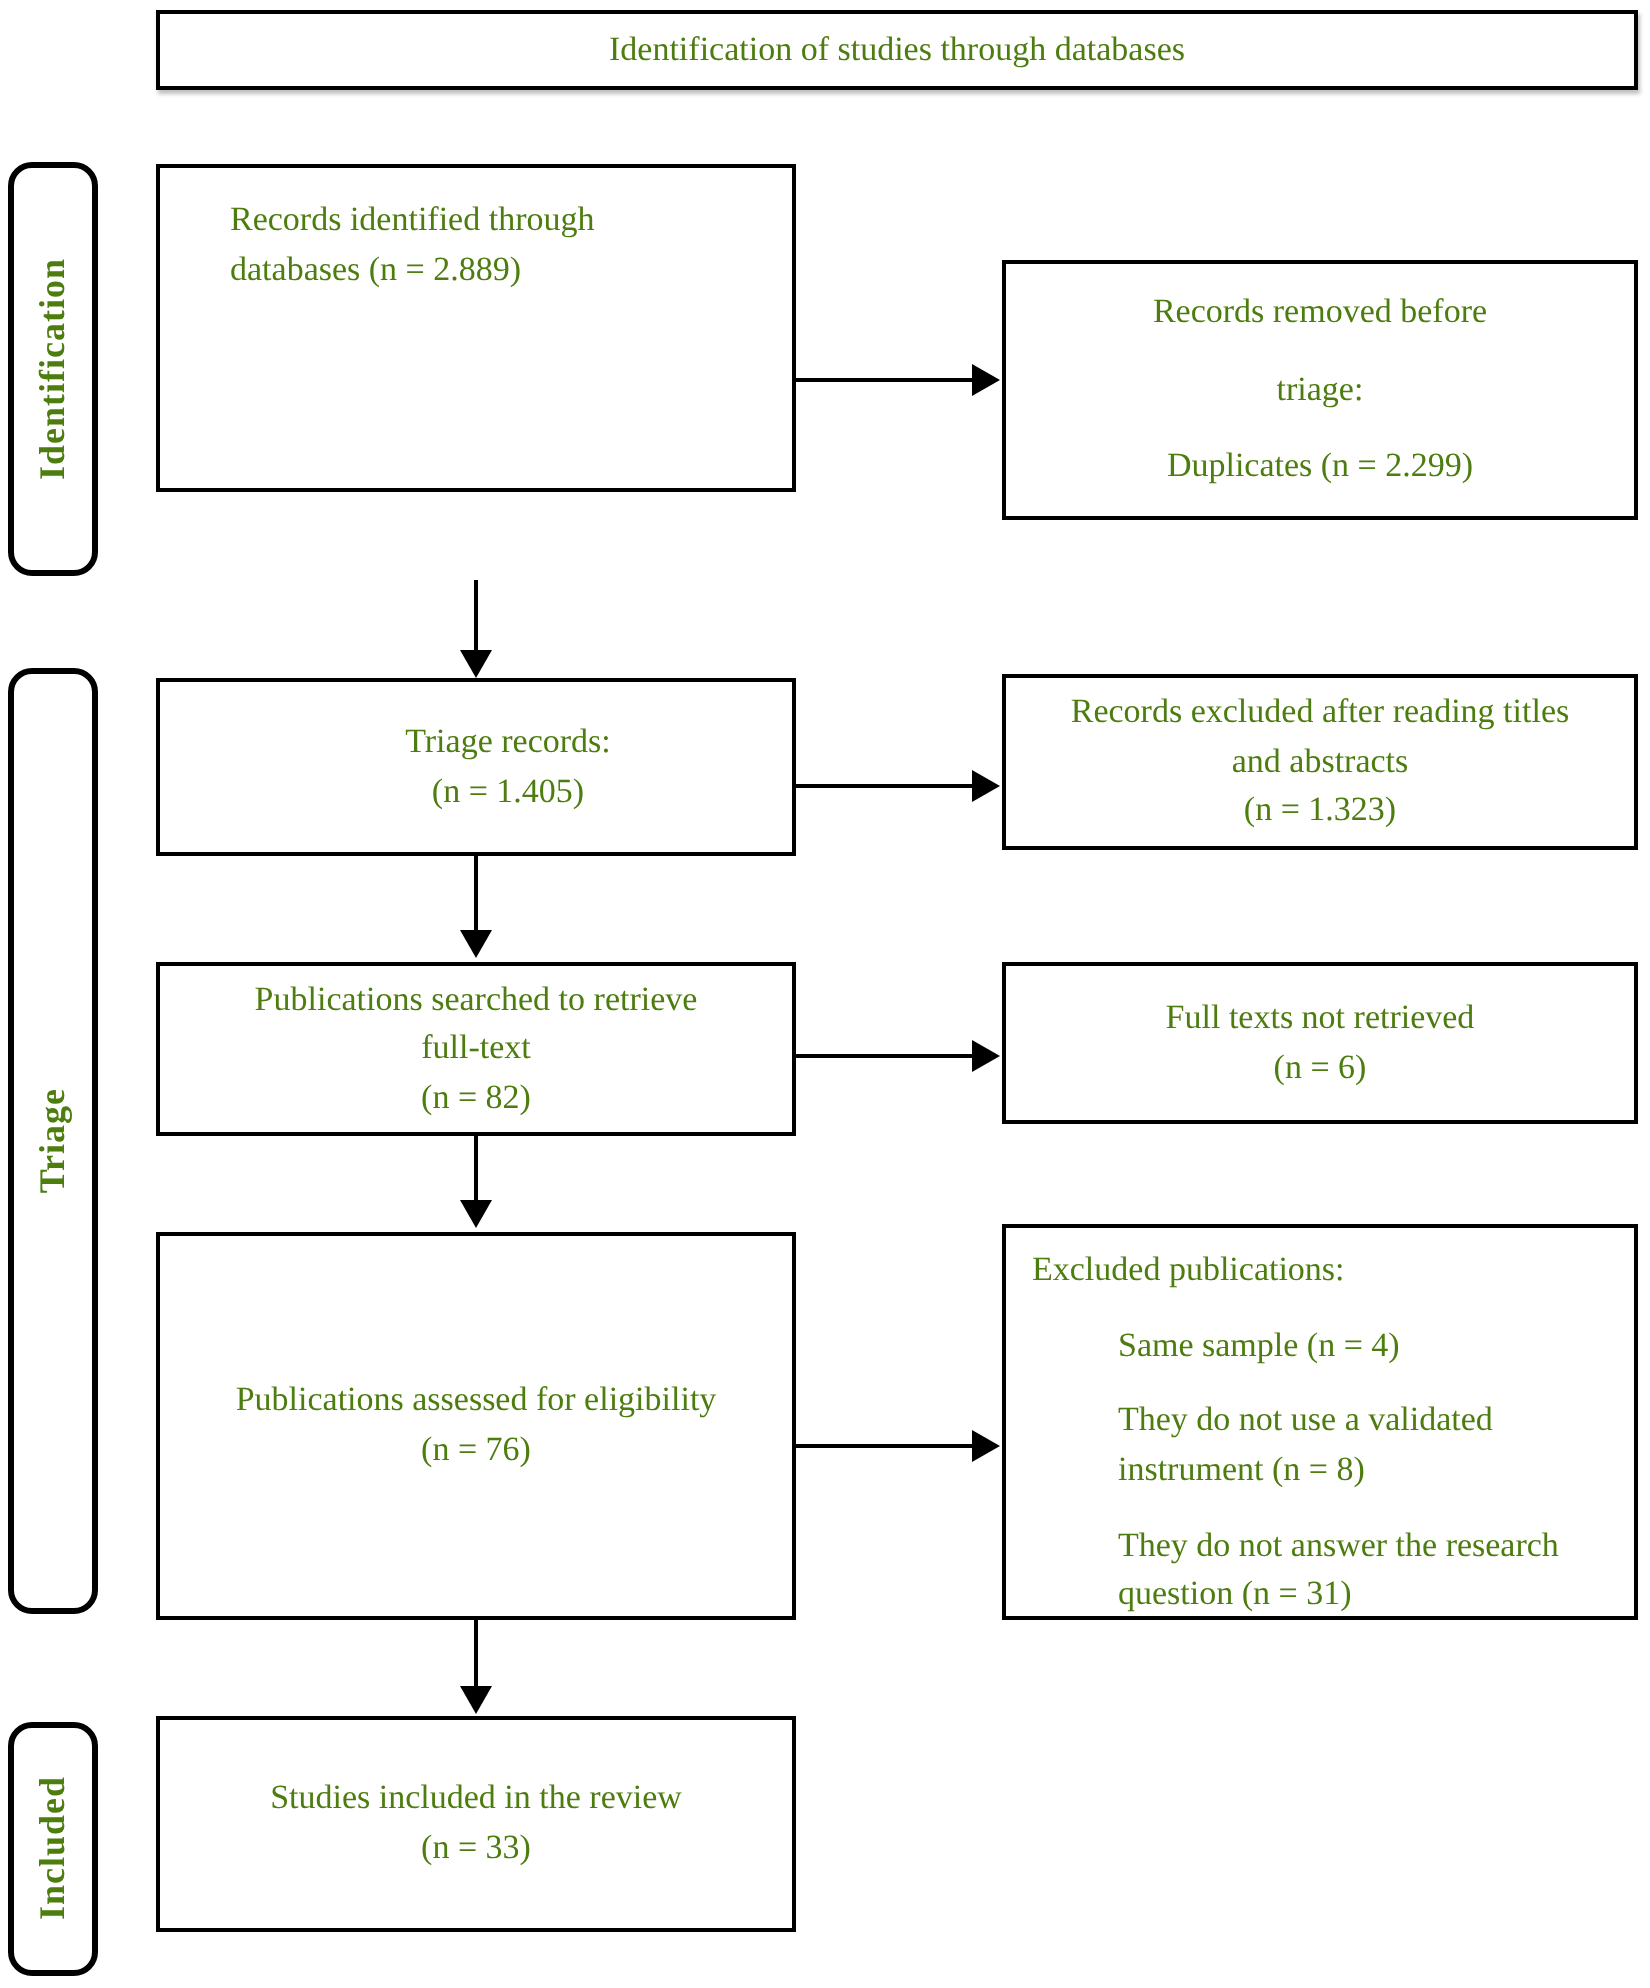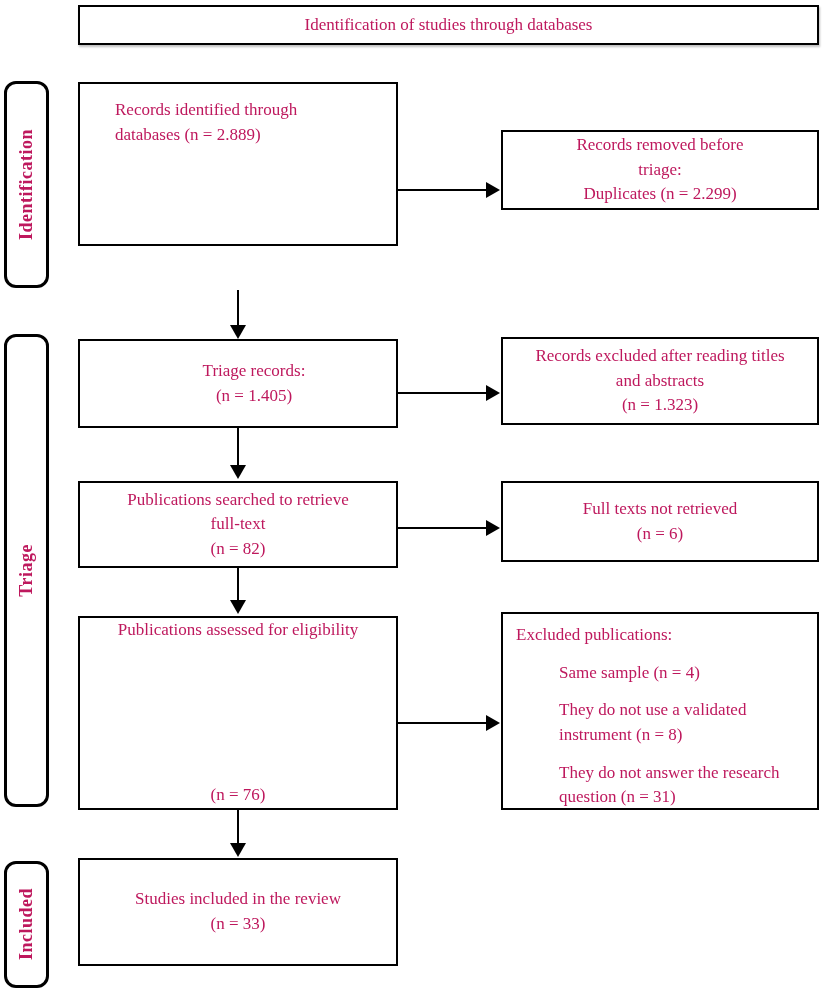--- a/index.html
+++ b/index.html
@@ -6,21 +6,21 @@
     margin: 0;
     padding: 0;
     background: #ffffff;
   }
   #canvas {
     position: relative;
     width: 825px;
     height: 994px;
     background: #ffffff;
     font-family: "Liberation Serif", serif;
-    color: #be185d;
+    color: #4d7c0f;
     font-size: 17px;
     line-height: 1.45;
   }
   .box {
     position: absolute;
     border: 2px solid #000000;
     background: #ffffff;
     box-sizing: border-box;
   }
 
@@ -55,24 +55,24 @@
   .centered {
     display: flex; flex-direction: column;
     align-items: center; justify-content: center;
     text-align: center;
   }
 
   #box-records  { top: 82px;  height: 164px; padding: 14px 10px 0 35px; }
   #box-records .sources { margin-top: 21px; margin-left: 36px; }
   #box-triage   { top: 339px; height: 89px; padding-left: 32px; }
   #box-searched { top: 481px; height: 87px; }
-  #box-assessed { top: 616px; height: 194px; justify-content: space-between; }
+  #box-assessed { top: 616px; height: 194px; }
   #box-included { top: 858px; height: 108px; }
 
-  #rbox-removed  { top: 130px; height: 80px; }
+  #rbox-removed  { top: 130px; height: 130px; gap: 14px; }
   #rbox-titles   { top: 337px; height: 88px; }
   #rbox-fulltext { top: 481px; height: 81px; }
   #rbox-excluded { top: 612px; height: 198px; padding: 9px 12px 0 13px; }
   #rbox-excluded .reason { margin-left: 43px; margin-top: 13px; width: 246px; }
 
   
   .vline { position: absolute; left: 237px; width: 2px; background: #000; }
   .hline { position: absolute; height: 2px; background: #000; }
   .head-down {
     position: absolute; left: 230px; width: 0; height: 0;

